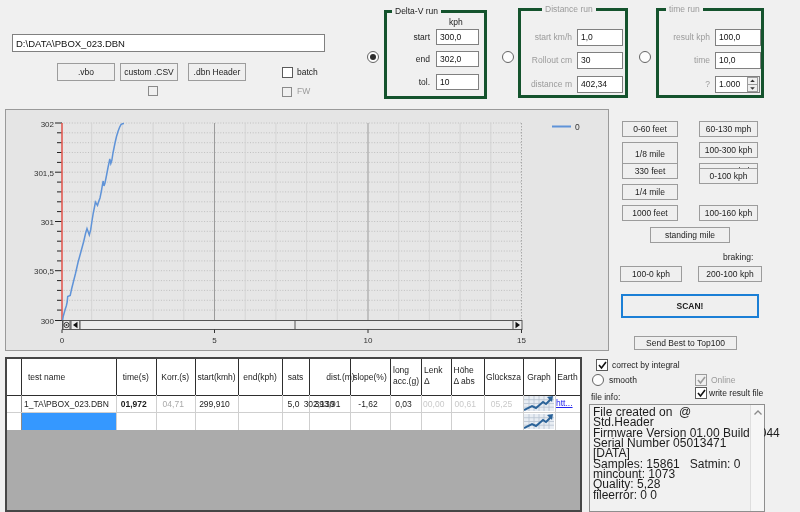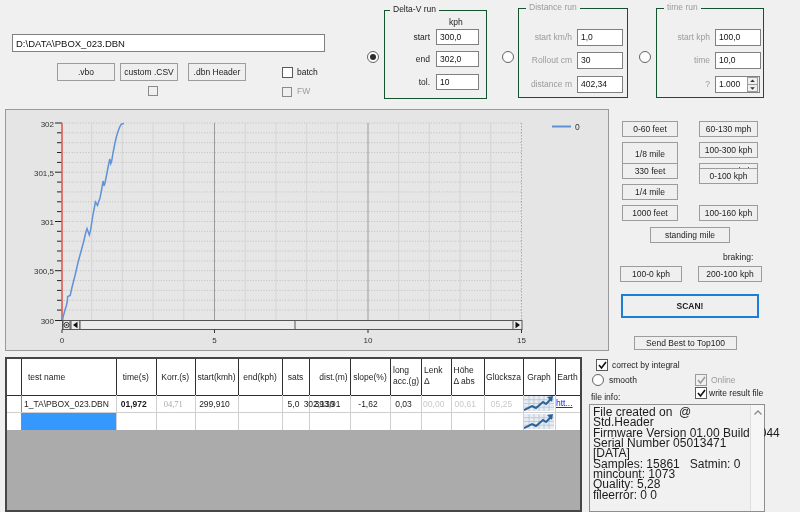--- a/index.html
+++ b/index.html
@@ -2,21 +2,21 @@
 <html><head><meta charset="utf-8">
 <style>
 *{margin:0;padding:0;box-sizing:border-box;}
 html,body{width:800px;height:512px;background:#f0f0f0;font-family:"Liberation Sans",sans-serif;font-size:8.5px;color:#1c1c1c;overflow:hidden;}
 body{position:relative;}
 .a{position:absolute;}
 .btn{position:absolute;background:#efefef;border:1px solid #9c9c9c;display:flex;align-items:center;justify-content:center;font-size:8.5px;color:#1c1c1c;white-space:nowrap;}
 .inp{position:absolute;background:#fff;border:1px solid #808080;font-size:8.5px;line-height:13px;padding:1px 0 0 3px;color:#111;white-space:nowrap;}
 .cb{position:absolute;background:#fff;border:1px solid #5a5a5a;}
 .gry{color:#9b9b9b;}
-.grp{position:absolute;border:1px solid #14532d;}
+.grp{position:absolute;border:3px solid #14532d;}
 .gt{position:absolute;top:-7px;background:#f0f0f0;padding:0 3px;}
 .rl{position:absolute;text-align:right;}
 .radio{position:absolute;width:12px;height:12px;border-radius:50%;border:1px solid #646464;background:#fdfdfd;}
 .radio.sel::after{content:"";position:absolute;left:2px;top:2px;width:6px;height:6px;border-radius:50%;background:#2d2d2d;}
 .hv{top:0;width:1px;height:35.5px;background:#2e2e2e;}
 .dv{top:35.5px;width:1px;height:35px;background:#cfcfcf;}
 .hc{top:0;height:35.5px;display:flex;align-items:center;justify-content:center;text-align:center;}
 .hc2{top:6px;line-height:11px;text-align:left;}
 .c1{top:36.5px;height:16px;text-align:center;padding-right:4px;line-height:16px;white-space:nowrap;}
 </style></head>
@@ -41,33 +41,33 @@
 </div>
 <div class="a" style="left:449px;top:17px;">kph</div>
 <div class="rl" style="left:395px;top:32px;width:35px;">start</div>
 <div class="rl" style="left:395px;top:54px;width:35px;">end</div>
 <div class="rl" style="left:395px;top:77px;width:35px;">tol.</div>
 <div class="inp" style="left:436px;top:29px;width:43px;height:16px;">300,0</div>
 <div class="inp" style="left:436px;top:51px;width:43px;height:16px;">302,0</div>
 <div class="inp" style="left:436px;top:74px;width:43px;height:16px;">10</div>
 
 <div class="grp" style="left:518px;top:8px;width:110px;height:90px;">
-  <span class="gt gry" style="left:7px;">Distance run</span>
+  <span class="gt gry" style="left:21px;">Distance run</span>
 </div>
 <div class="rl gry" style="left:515px;top:32px;width:57px;">start km/h</div>
 <div class="rl gry" style="left:515px;top:55px;width:57px;">Rollout cm</div>
 <div class="rl gry" style="left:515px;top:79px;width:57px;">distance m</div>
 <div class="inp" style="left:577px;top:29px;width:46px;height:17px;">1,0</div>
 <div class="inp" style="left:577px;top:52px;width:46px;height:17px;">30</div>
 <div class="inp" style="left:577px;top:76px;width:46px;height:17px;">402,34</div>
 
 <div class="grp" style="left:656px;top:8px;width:108px;height:90px;">
   <span class="gt gry" style="left:7px;">time run</span>
 </div>
-<div class="rl gry" style="left:650px;top:32px;width:60px;">start kph</div>
+<div class="rl gry" style="left:650px;top:32px;width:60px;">result kph</div>
 <div class="rl gry" style="left:650px;top:55px;width:60px;">time</div>
 <div class="rl gry" style="left:650px;top:79px;width:60px;">?</div>
 <div class="inp" style="left:715px;top:29px;width:46px;height:17px;">100,0</div>
 <div class="inp" style="left:715px;top:52px;width:46px;height:17px;">10,0</div>
 <div class="inp" style="left:715px;top:76px;width:33px;height:17px;">1.000</div>
 <div class="a" style="left:747px;top:76px;width:13px;height:17px;border:1px solid #808080;border-left:none;background:#f0f0f0;">
   <svg width="11" height="15" style="position:absolute;left:0;top:0;">
       <rect x="0.5" y="0.5" width="10" height="7" fill="#efefef" stroke="#9c9c9c" stroke-width="1"></rect>
       <rect x="0.5" y="7.5" width="10" height="7" fill="#efefef" stroke="#9c9c9c" stroke-width="1"></rect>
       <path d="M3.2,5 5.5,2.4 7.8,5 Z" fill="#333"></path>
@@ -253,32 +253,32 @@
     <div class="a dv" style="left:548px;"></div>
 
   <div class="a" style="left:0;top:52.5px;width:573px;height:1px;background:#cfcfcf;"></div>
 
   <div class="a hc" style="left:14px;width:95px;justify-content:flex-start;padding-left:7px;">test name</div>
   <div class="a hc" style="left:109px;width:39.5px;">time(s)</div>
   <div class="a hc" style="left:148.5px;width:39.5px;">Korr.(s)</div>
   <div class="a hc" style="left:188px;width:43px;">start(kmh)</div>
   <div class="a hc" style="left:231px;width:44px;">end(kph)</div>
   <div class="a hc" style="left:275px;width:27px;">sats</div>
-  <div class="a hc" style="left:306px;width:41px;">dist.(m)</div>
+  <div class="a hc" style="left:313px;width:41px;">dist.(m)</div>
   <div class="a hc" style="left:343px;width:40px;">slope(%)</div>
   <div class="a hc2" style="left:386px;width:31px;">long<br>acc.(g)</div>
   <div class="a hc2" style="left:417px;width:29px;">Lenk<br>Δ</div>
   <div class="a hc2" style="left:446.5px;width:33px;">Höhe<br>Δ abs</div>
   <div class="a hc" style="left:477px;width:39px;">Glücksza</div>
   <div class="a hc" style="left:516px;width:32px;">Graph</div>
   <div class="a hc" style="left:548px;width:25px;">Earth</div>
 
   <div class="a c1" style="left:14px;width:95px;">1_TA\PBOX_023.DBN</div>
   <div class="a c1" style="left:109px;width:39.5px;font-weight:bold;">01,972</div>
-  <div class="a c1" style="left:148.5px;width:39.5px;color:#a9a9a9;font-family:Liberation Serif, serif;">04,71</div>
+  <div class="a c1" style="left:148.5px;width:39.5px;color:#a9a9a9;">04,71</div>
   <div class="a c1" style="left:188px;width:43px;">299,910</div>
   <div class="a c1" style="left:248px;width:44px;margin-left:44px;">302,130</div>
   <div class="a c1" style="left:275px;width:27px;">5,0</div>
   <div class="a c1" style="left:302px;width:41px;">393,91</div>
   <div class="a c1" style="left:343px;width:40px;">-1,62</div>
   <div class="a c1" style="left:383px;width:31px;">0,03</div>
   <div class="a c1" style="left:414px;width:29.5px;color:#c9c9c9;">00,00</div>
   <div class="a c1" style="left:443.5px;width:33.5px;color:#c9c9c9;">00,61</div>
   <div class="a c1" style="left:477px;width:39px;color:#c9c9c9;">05,25</div>
   <div class="a" style="left:549px;top:39px;color:#2222ee;text-decoration:underline;">htt...</div>

